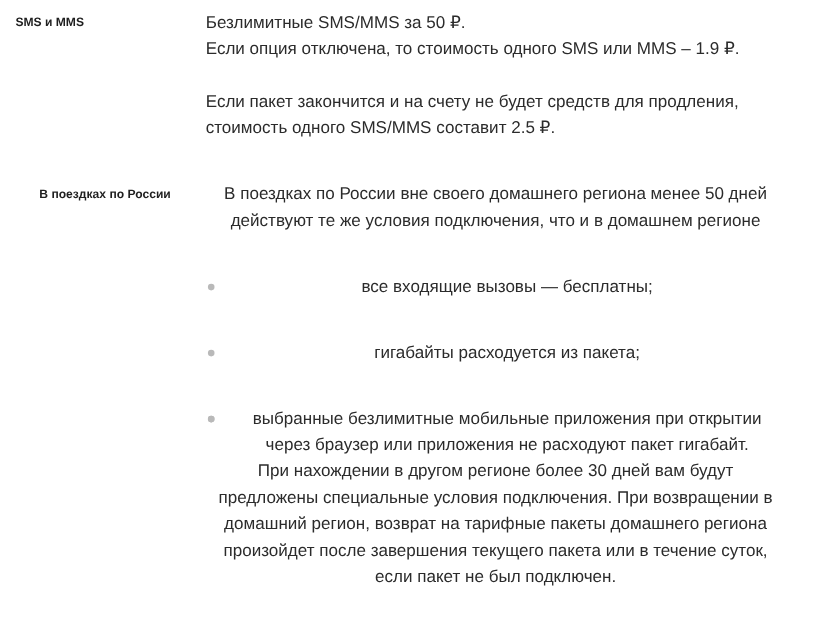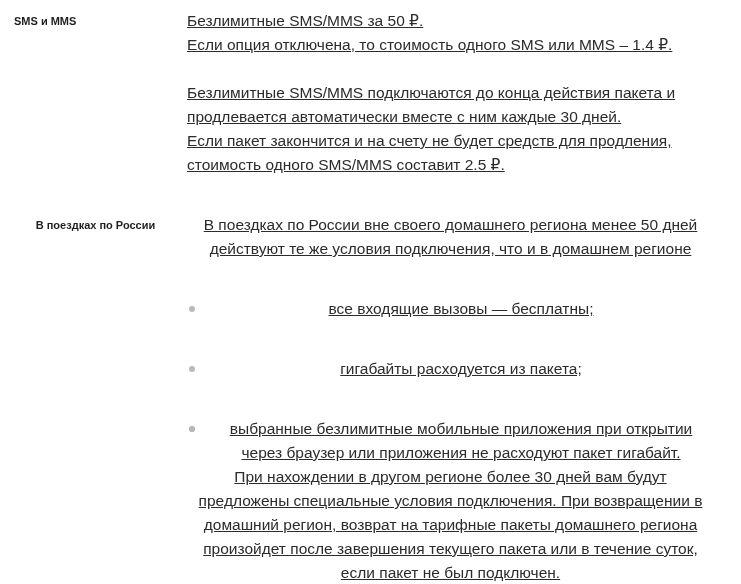--- a/index.html
+++ b/index.html
@@ -19,21 +19,21 @@
     -webkit-font-smoothing:antialiased;
   }
   .doc{padding:9px 14px 0 14px;}
   .section{display:grid;grid-template-columns:173px 527px;align-items:start;}
   .section-travel{margin-top:36px;text-align:center;}
   .label{
     font-weight:700;color:var(--label-color);
     font-size:11px;line-height:24px;
     padding-right:10px;
   }
-  .content{max-width:527px;text-decoration:underline;}
+  .content{max-width:527px;}
   .content p{margin:0;}
   .content p + p{margin-top:24px;}
   .line{display:block;}
   ul.bullet-list{
     list-style:none;margin:2px 0 0 0;padding:0;
   }
   ul.bullet-list li{
     position:relative;padding-left:21px;margin-top:36px;
   }
   .bullet-dot{
@@ -46,24 +46,23 @@
 </head>
 <body>
 
 <div class="doc">
 
   <div class="section section-sms">
     <div class="label">SMS и MMS</div>
     <div class="content">
       <p>
         <span class="line">Безлимитные SMS/MMS за 50 ₽.</span>
-        <span class="line">Если опция отключена, то стоимость одного SMS или MMS – 1.4 ₽.</span>
+        <span class="line">Если опция отключена, то стоимость одного SMS или MMS – 1.9 ₽.</span>
       </p>
       <p>
-        <span class="line">Безлимитные SMS/MMS подключаются до конца действия пакета и продлевается автоматически вместе с ним каждые 30 дней.</span>
         <span class="line">Если пакет закончится и на счету не будет средств для продления, стоимость одного SMS/MMS составит 2.5 ₽.</span>
       </p>
     </div>
   </div>
 
   <div class="section section-travel">
     <div class="label">В поездках по России</div>
     <div class="content">
       <p>В поездках по России вне своего домашнего региона менее 50 дней действуют те же условия подключения, что и в домашнем регионе</p>
       <ul class="bullet-list">

